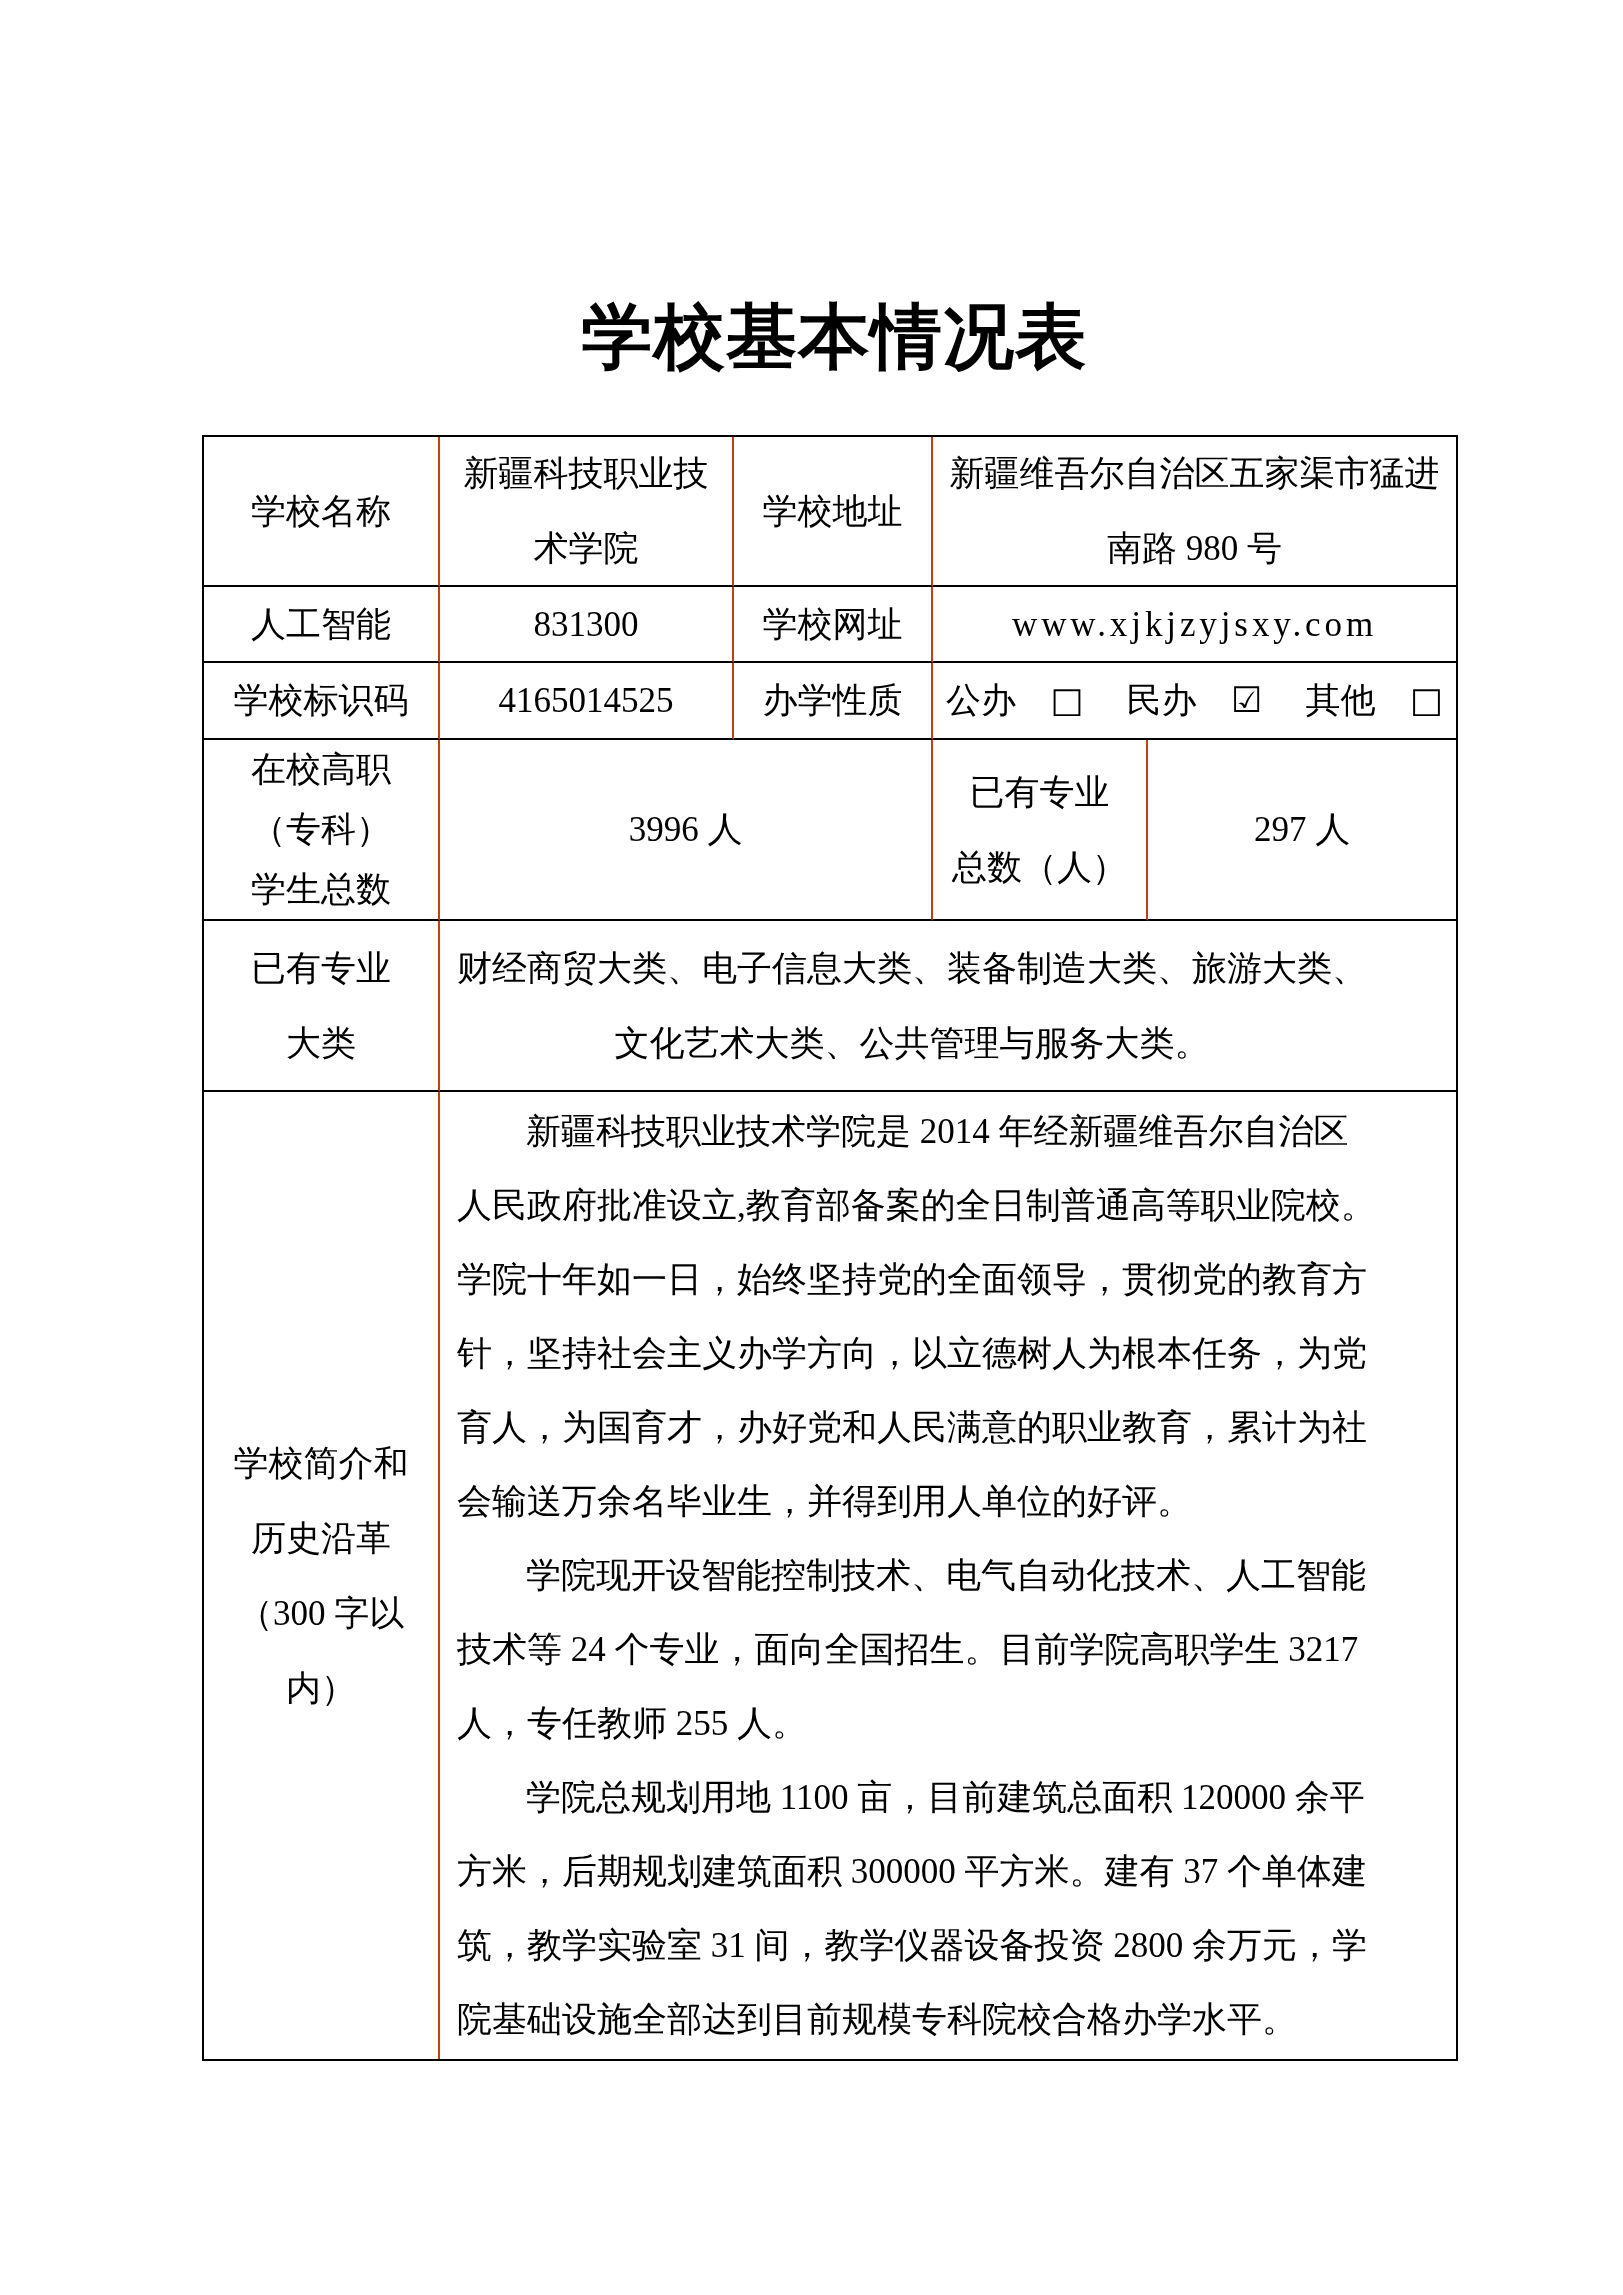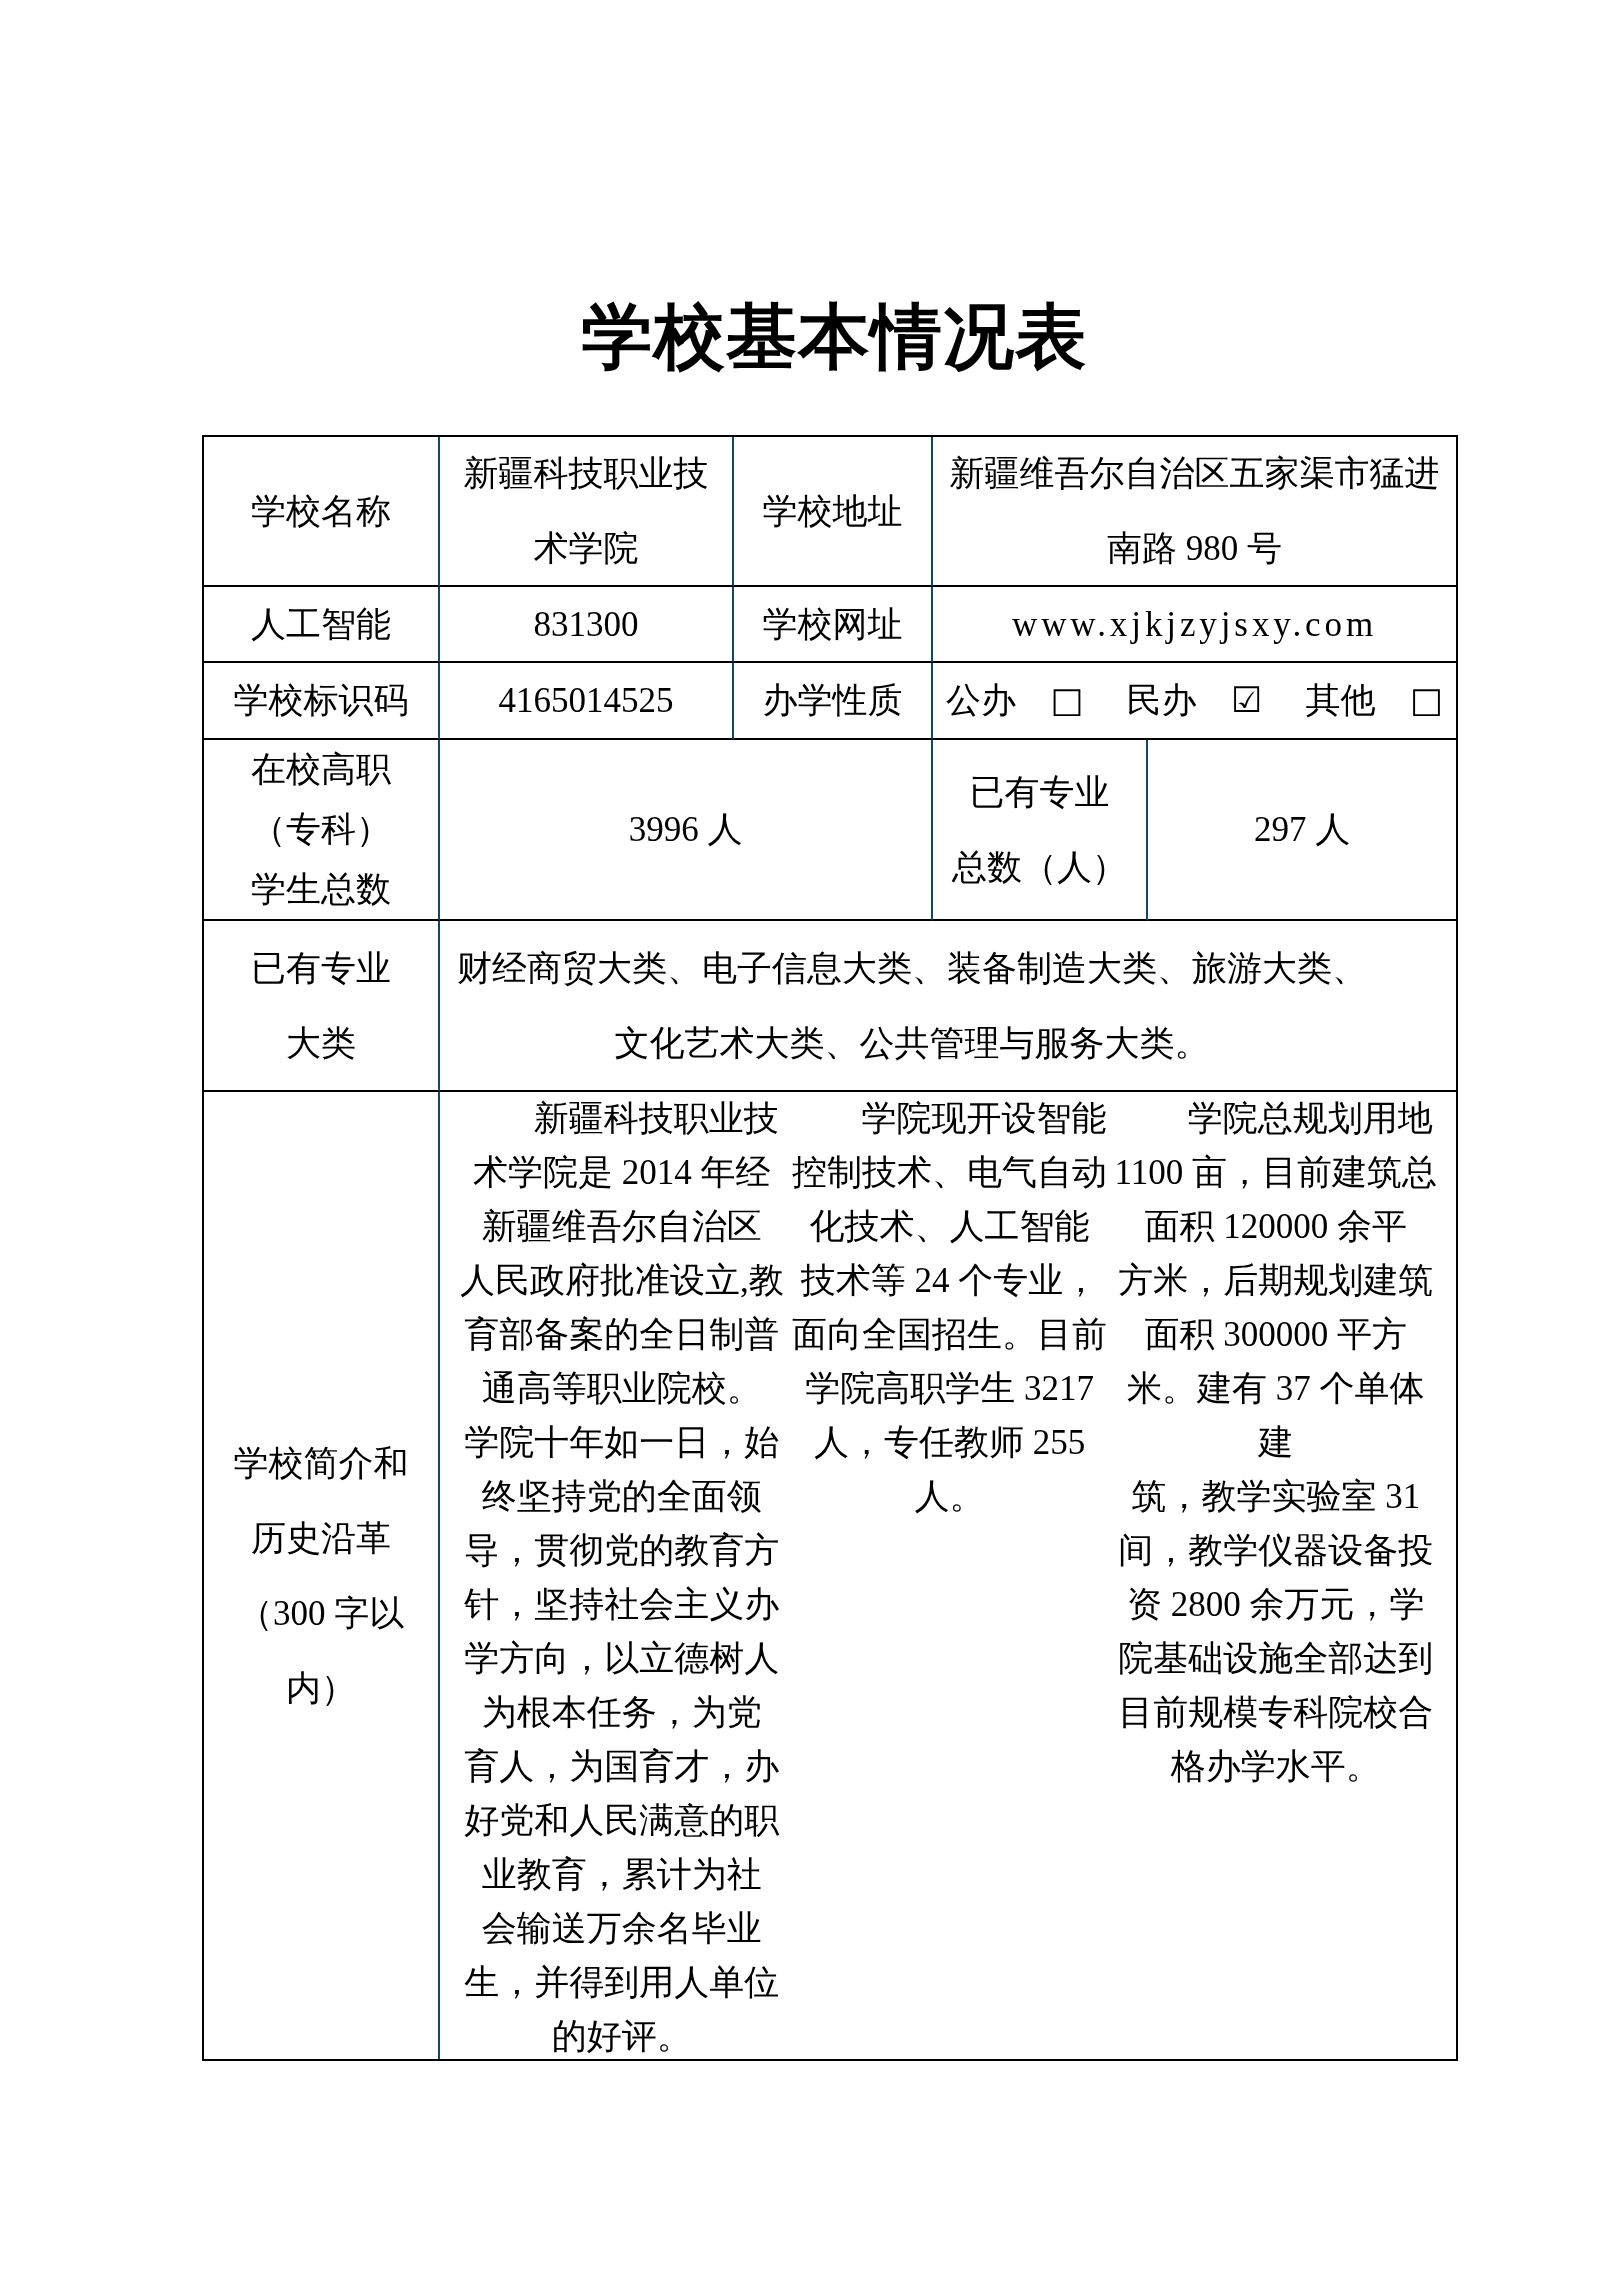--- a/index.html
+++ b/index.html
@@ -26,21 +26,21 @@
     position:absolute;
     left:202px; top:435px;
     display:grid;
     grid-template-columns:236px 294px 199px 215px 308px;
     grid-template-rows:150px 76px 77px 181px 171px 967px;
     border:2.6px solid #000;
     background:#fff;
   }
   .c {
     box-sizing:border-box;
-    border-right:2px solid #0c4a6e;
+    border-right:2px solid #c2410c;
     border-bottom:2px solid #000;
     display:flex;
     align-items:center;
     justify-content:center;
     text-align:center;
     white-space:pre-line;
     font-size:35px;
     line-height:75px;
     padding:0 5.2px;
     overflow:hidden;
@@ -50,26 +50,26 @@
   .span2 { grid-column:span 2; }
   .span4 { grid-column:span 4; }
   .left {
     justify-content:flex-start;
     text-align:center;
     padding:0 17px;
   }
   .tight { line-height:60px; }
   .ws { letter-spacing:3.9px; }
   .paras {
-    flex-direction:row;
+    flex-direction:column;
     align-items:stretch;
     justify-content:center;
-    text-align:center;
+    text-align:left;
     padding:0 17px;
-    line-height:54px;
+    line-height:74px;
   }
   .paras p {
     margin:0;
     text-indent:69px;
     white-space:pre-line;
   }
   .opts {
     display:flex;
     align-items:center;
     gap:43px;

